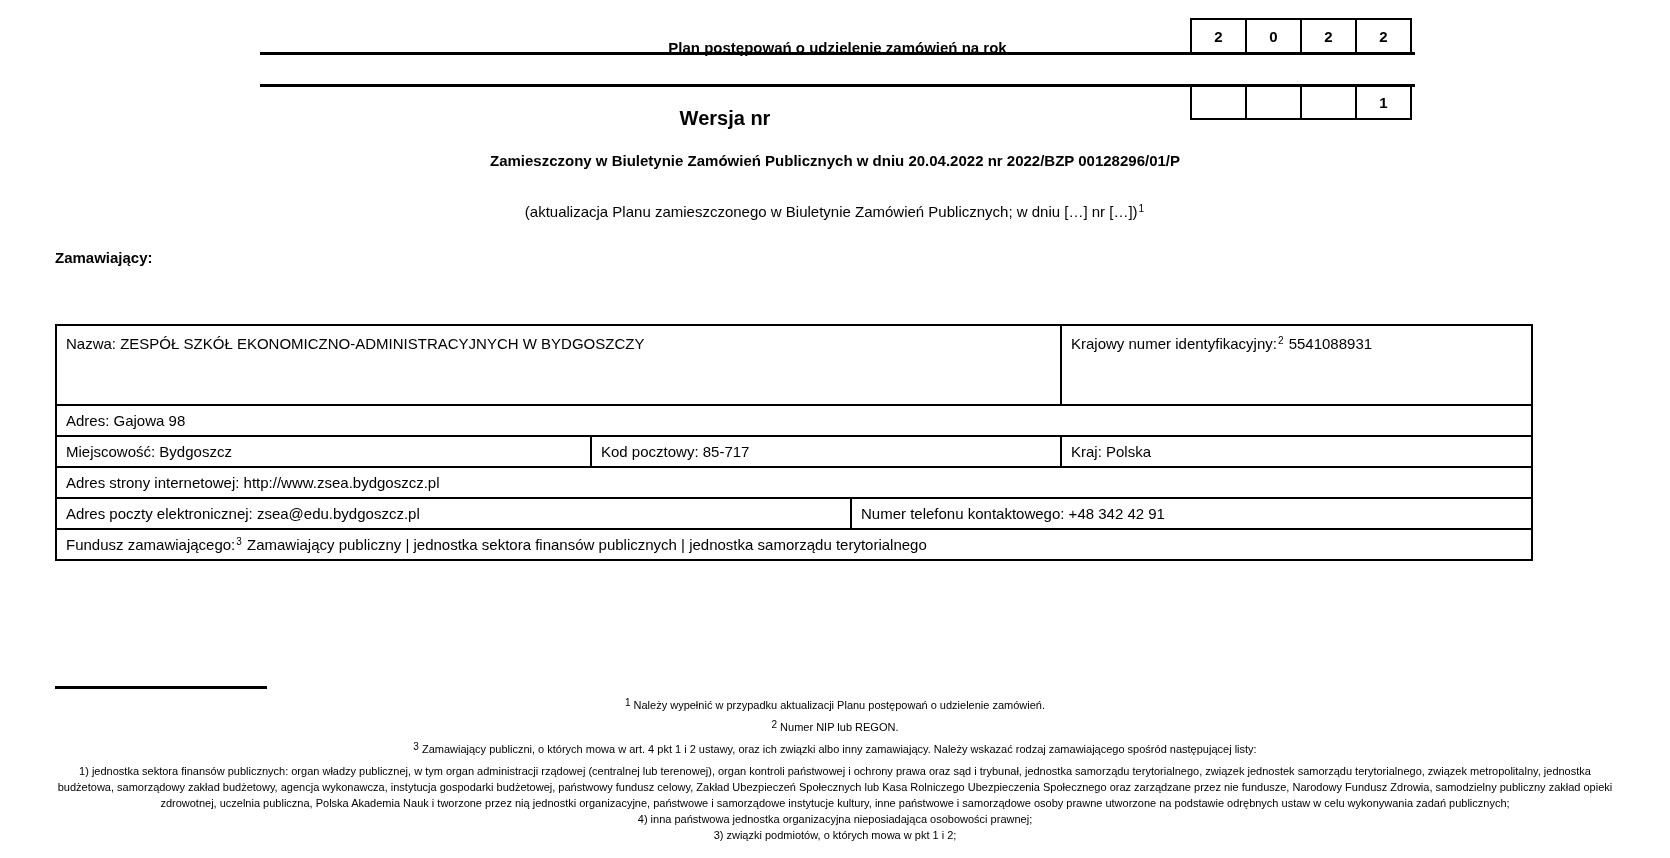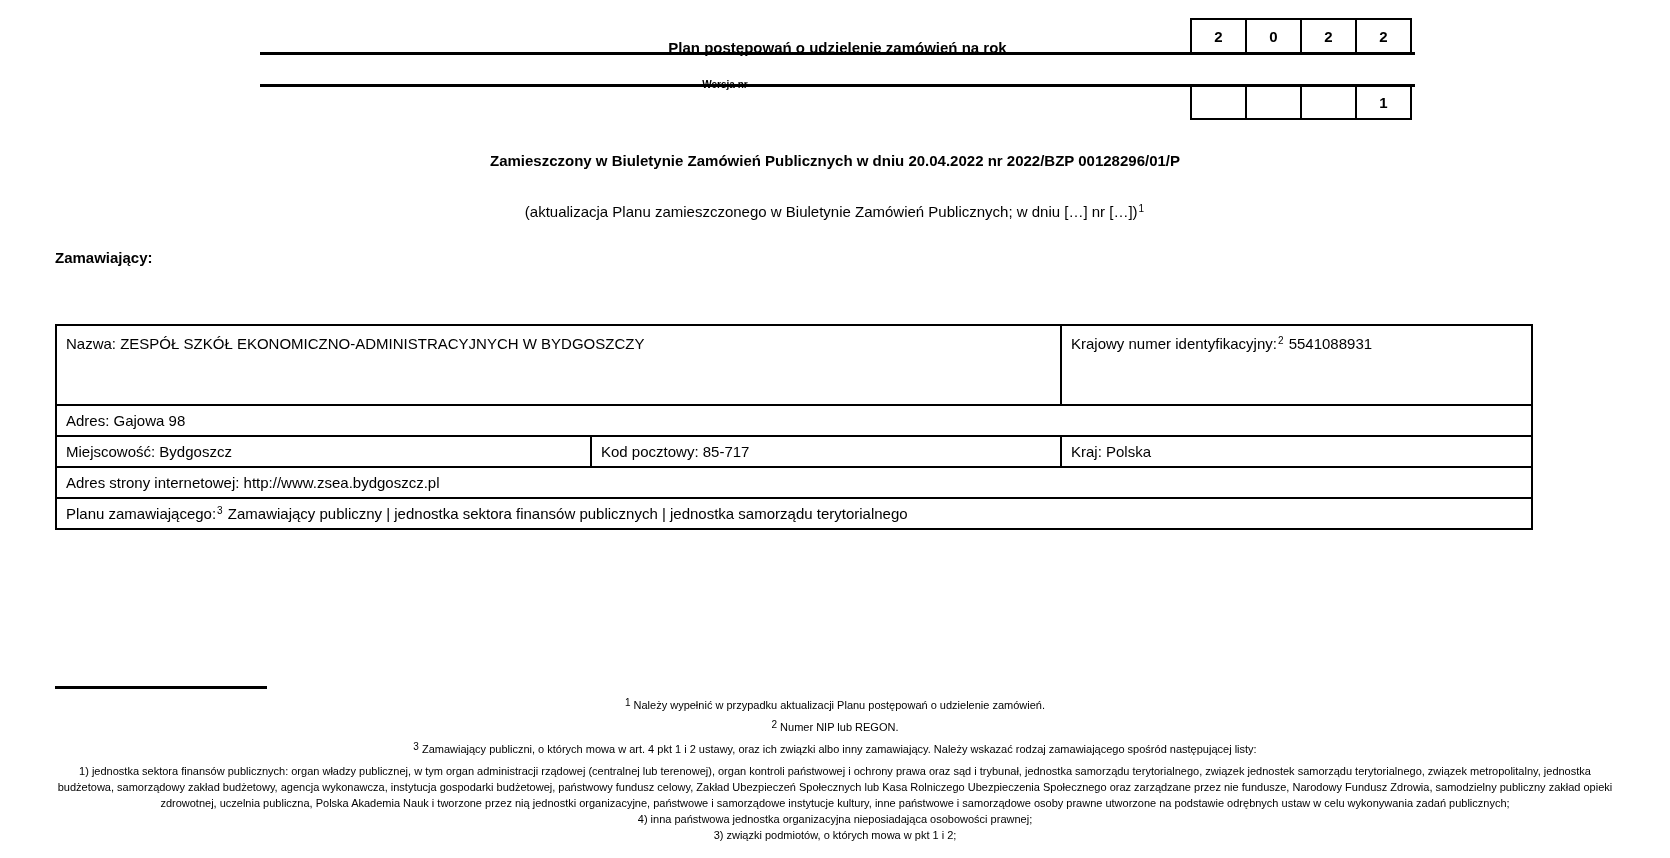--- a/index.html
+++ b/index.html
@@ -19,21 +19,21 @@
   .center { text-align: center; }
 
   
   .rule {
     border-top: 3px solid #000000;
     height: 0;
   }
   .rule-1 { left: 260px; top: 52px; width: 1155px; }
   .rule-2 { left: 260px; top: 84px; width: 1155px; }
   .hdr-title { left: 260px; top: 39px; width: 1155px; font-size: 15px; }
-  .hdr-version { left: 260px; top: 79px; width: 930px; font-size: 10px; }
+  .hdr-version { left: 260px; top: 107px; width: 930px; font-size: 20px; }
 
   .digit-boxes { display: flex; }
   .year-boxes { left: 1190px; top: 18px; }
   .version-boxes { left: 1190px; top: 84px; }
   .dbox {
     width: 57px; height: 36px;
     border: 2px solid #000000;
     margin-left: -2px;
     display: flex; align-items: center; justify-content: center;
     font-weight: bold; font-size: 15px;
@@ -142,22 +142,26 @@
     </tr>
     <tr>
       <td>Miejscowość: Bydgoszcz</td>
       <td colspan="2">Kod pocztowy: 85-717</td>
       <td>Kraj: Polska</td>
     </tr>
     <tr>
       <td colspan="4">Adres strony internetowej: http://www.zsea.bydgoszcz.pl</td>
     </tr>
     <tr>
+      <td colspan="2">Adres poczty elektronicznej: zsea@edu.bydgoszcz.pl</td>
+      <td colspan="2">Numer telefonu kontaktowego: +48 342 42 91</td>
+    </tr>
+    <tr>
       <td colspan="4">
-        <span>Planu zamawiającego:</span><span class="sup">3</span><span> Zamawiający publiczny | jednostka sektora finansów publicznych | jednostka samorządu terytorialnego</span>
+        <span>Fundusz zamawiającego:</span><span class="sup">3</span><span> Zamawiający publiczny | jednostka sektora finansów publicznych | jednostka samorządu terytorialnego</span>
       </td>
     </tr>
   </tbody>
     </table>
 
   <div class="abs rule fn-rule"></div>
   <div class="abs footnotes">
     <p class="fn"><span class="fnmark">1</span><span>Należy wypełnić w przypadku aktualizacji Planu postępowań o udzielenie zamówień.</span></p>
     <p class="fn"><span class="fnmark">2</span><span>Numer NIP lub REGON.</span></p>
     <p class="fn"><span class="fnmark">3</span><span>Zamawiający publiczni, o których mowa w art. 4 pkt 1 i 2 ustawy, oraz ich związki albo inny zamawiający. Należy wskazać rodzaj zamawiającego spośród następującej listy:</span></p>

